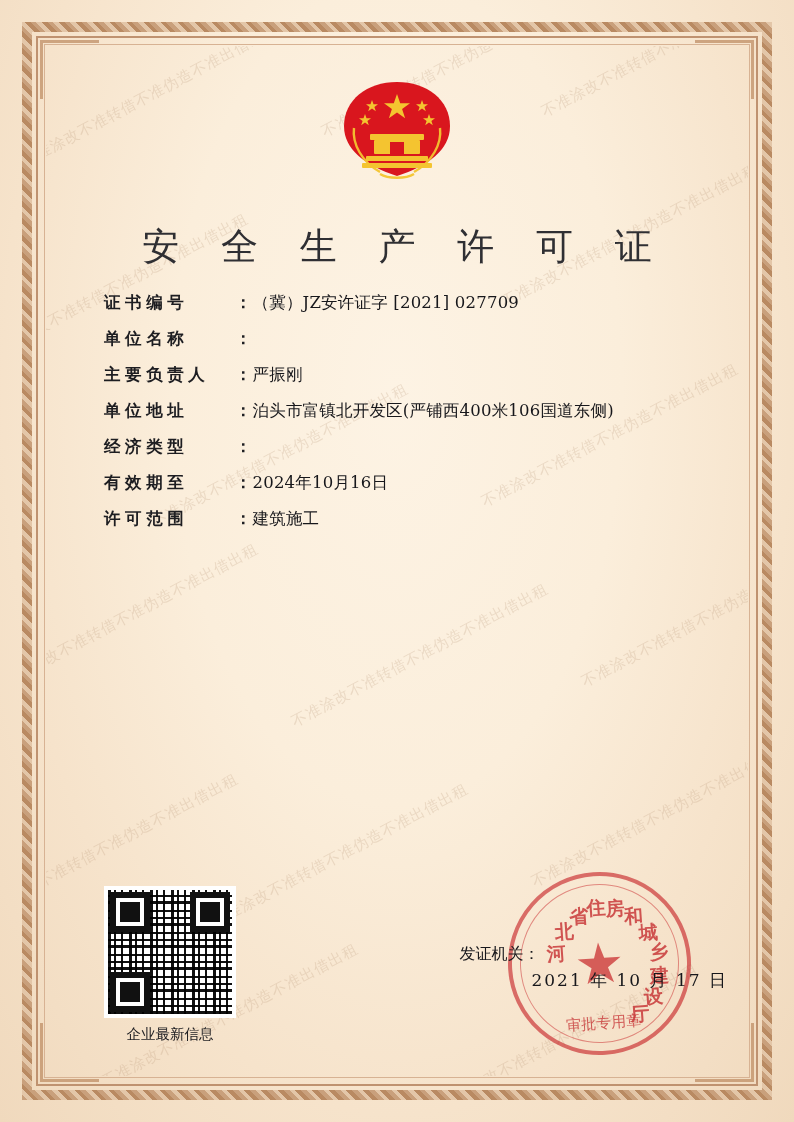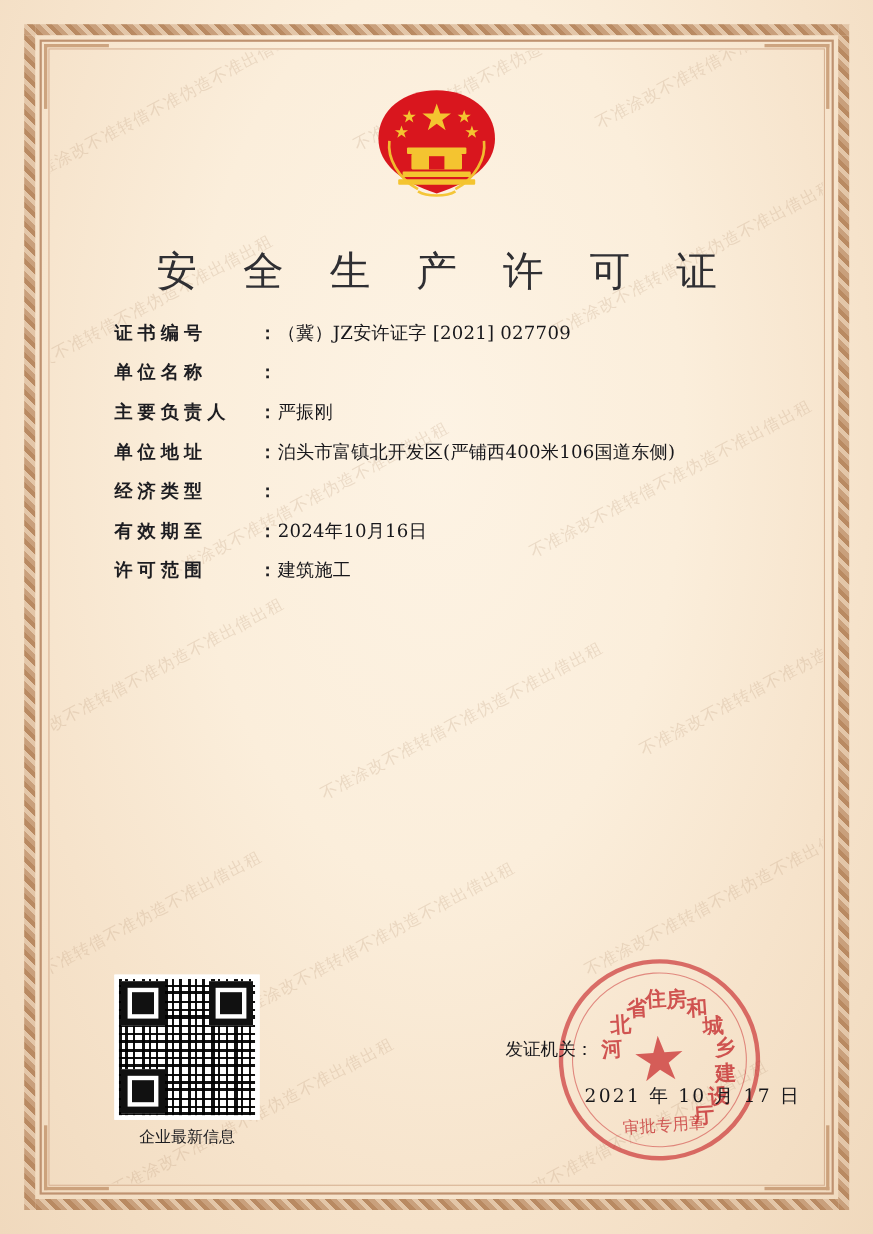--- a/index.html
+++ b/index.html
@@ -185,21 +185,21 @@
     position: absolute;
     right: 66px;
     top: 944px;
     text-align: left;
     font-size: 17px;
     color: #17171b;
   }
   .issuer-line {
     display: flex;
     align-items: flex-start;
-    margin-bottom: 20px;
+    margin-bottom: 4px;
     font-family: "DejaVu Serif", "Liberation Serif", serif;
   }
   .issuer-label {
     font-family: "DejaVu Sans", "Liberation Sans", sans-serif;
     font-size: 16px;
   }
   .issue-date {
     font-size: 17px;
     letter-spacing: 2px;
     padding-left: 72px;

